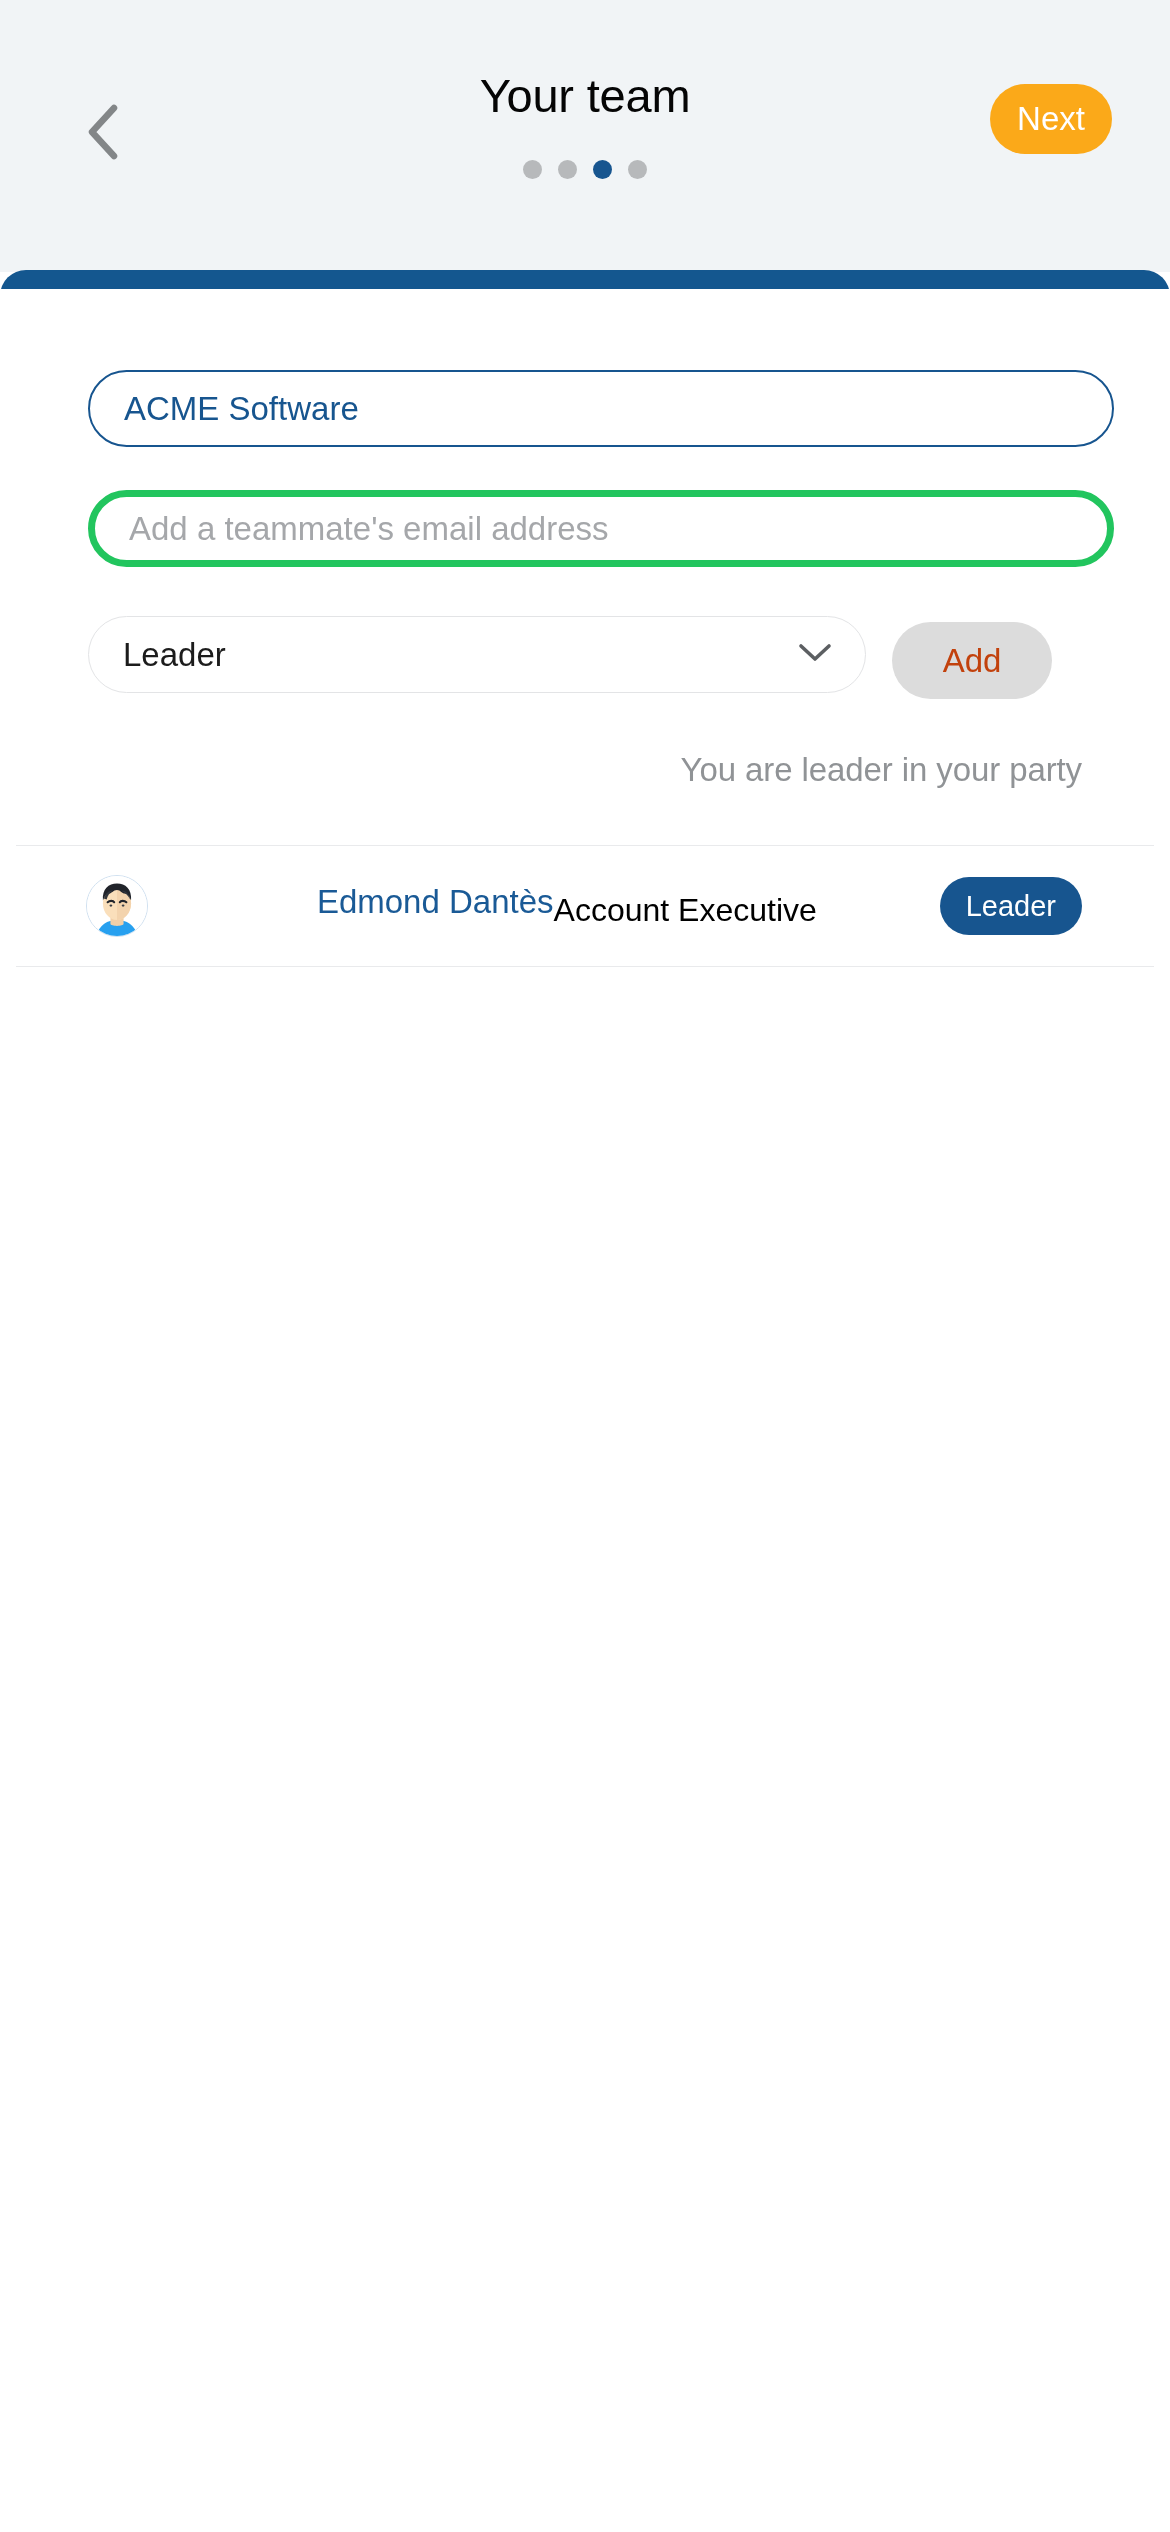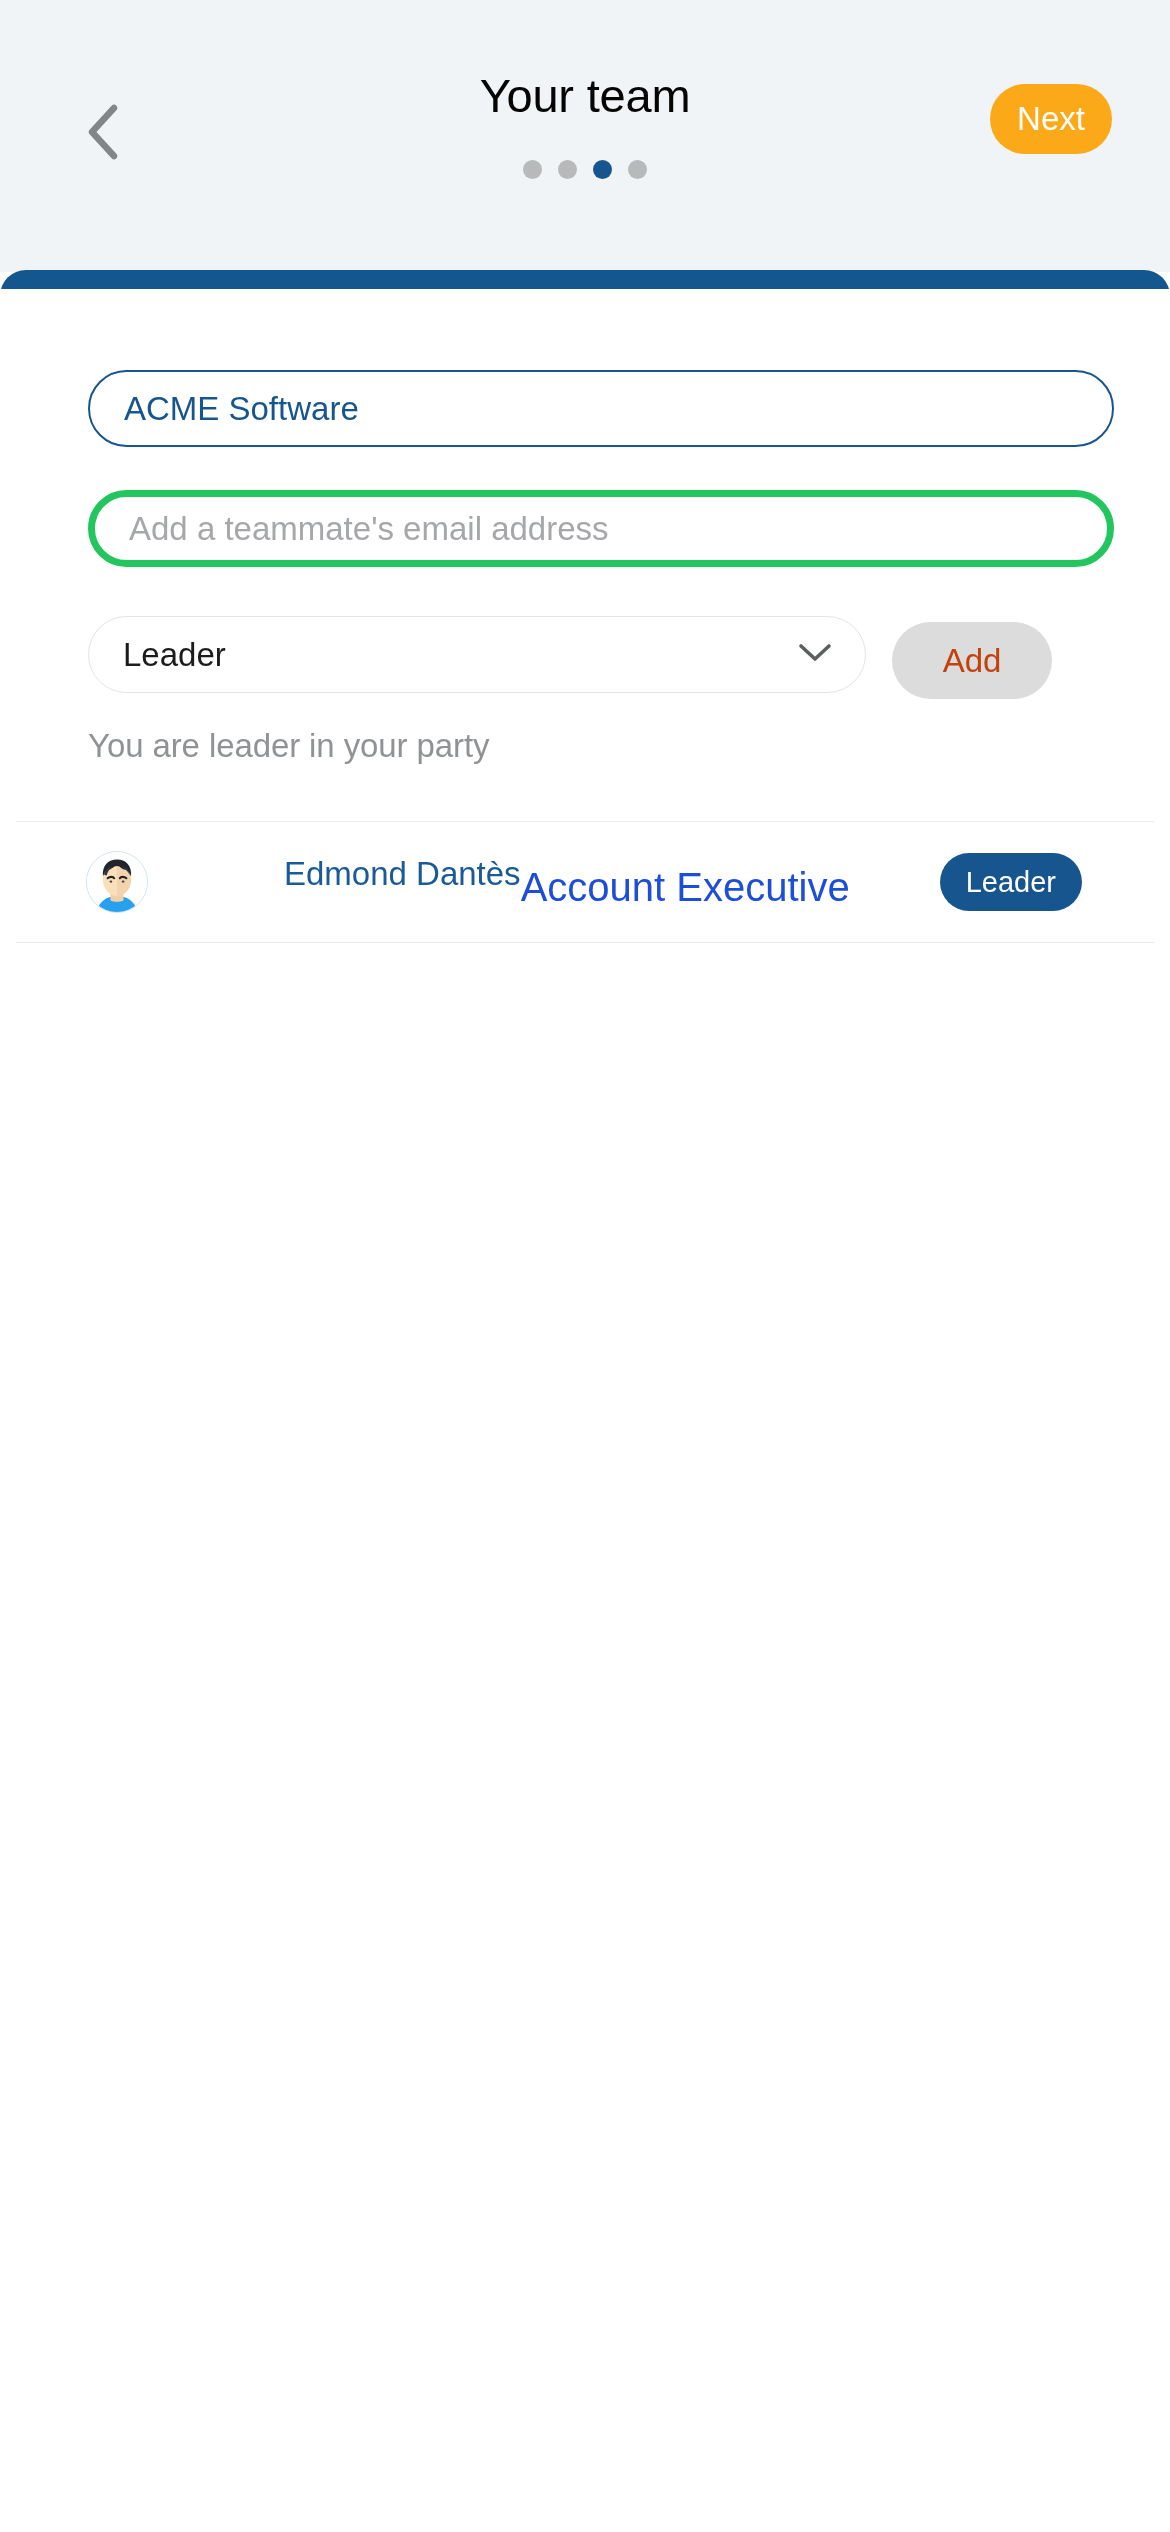--- a/index.html
+++ b/index.html
@@ -203,25 +203,26 @@
     font-weight: 400;
     cursor: default;
     display: flex;
     align-items: center;
     justify-content: center;
     flex: 0 0 auto;
     margin-top: 12px;
   }
 
   .helper-text {
-    margin-top: 28px;
+    margin-top: 52px;
     font-size: 33px;
     color: #909396;
     font-weight: 400;
     letter-spacing: -0.1px;
+    text-align: right;
   }
 
   .divider {
     margin-top: 56px;
     width: 100%;
     height: 1px;
     background: #e9eaec;
   }
 
   
@@ -252,22 +253,22 @@
     justify-content: center;
   }
   .member-name {
     font-size: 33px;
     color: #1a5a96;
     font-weight: 400;
     line-height: 1.2;
   }
   .member-role {
     margin-top: 9px;
-    font-size: 40px;
-    color: #1d4ed8;
+    font-size: 32px;
+    color: #000000;
     font-weight: 400;
     line-height: 1.2;
   }
 
   .leader-badge {
     flex: 0 0 auto;
     min-width: 100px;
     height: 58px;
     padding: 0 26px;
     border: none;

